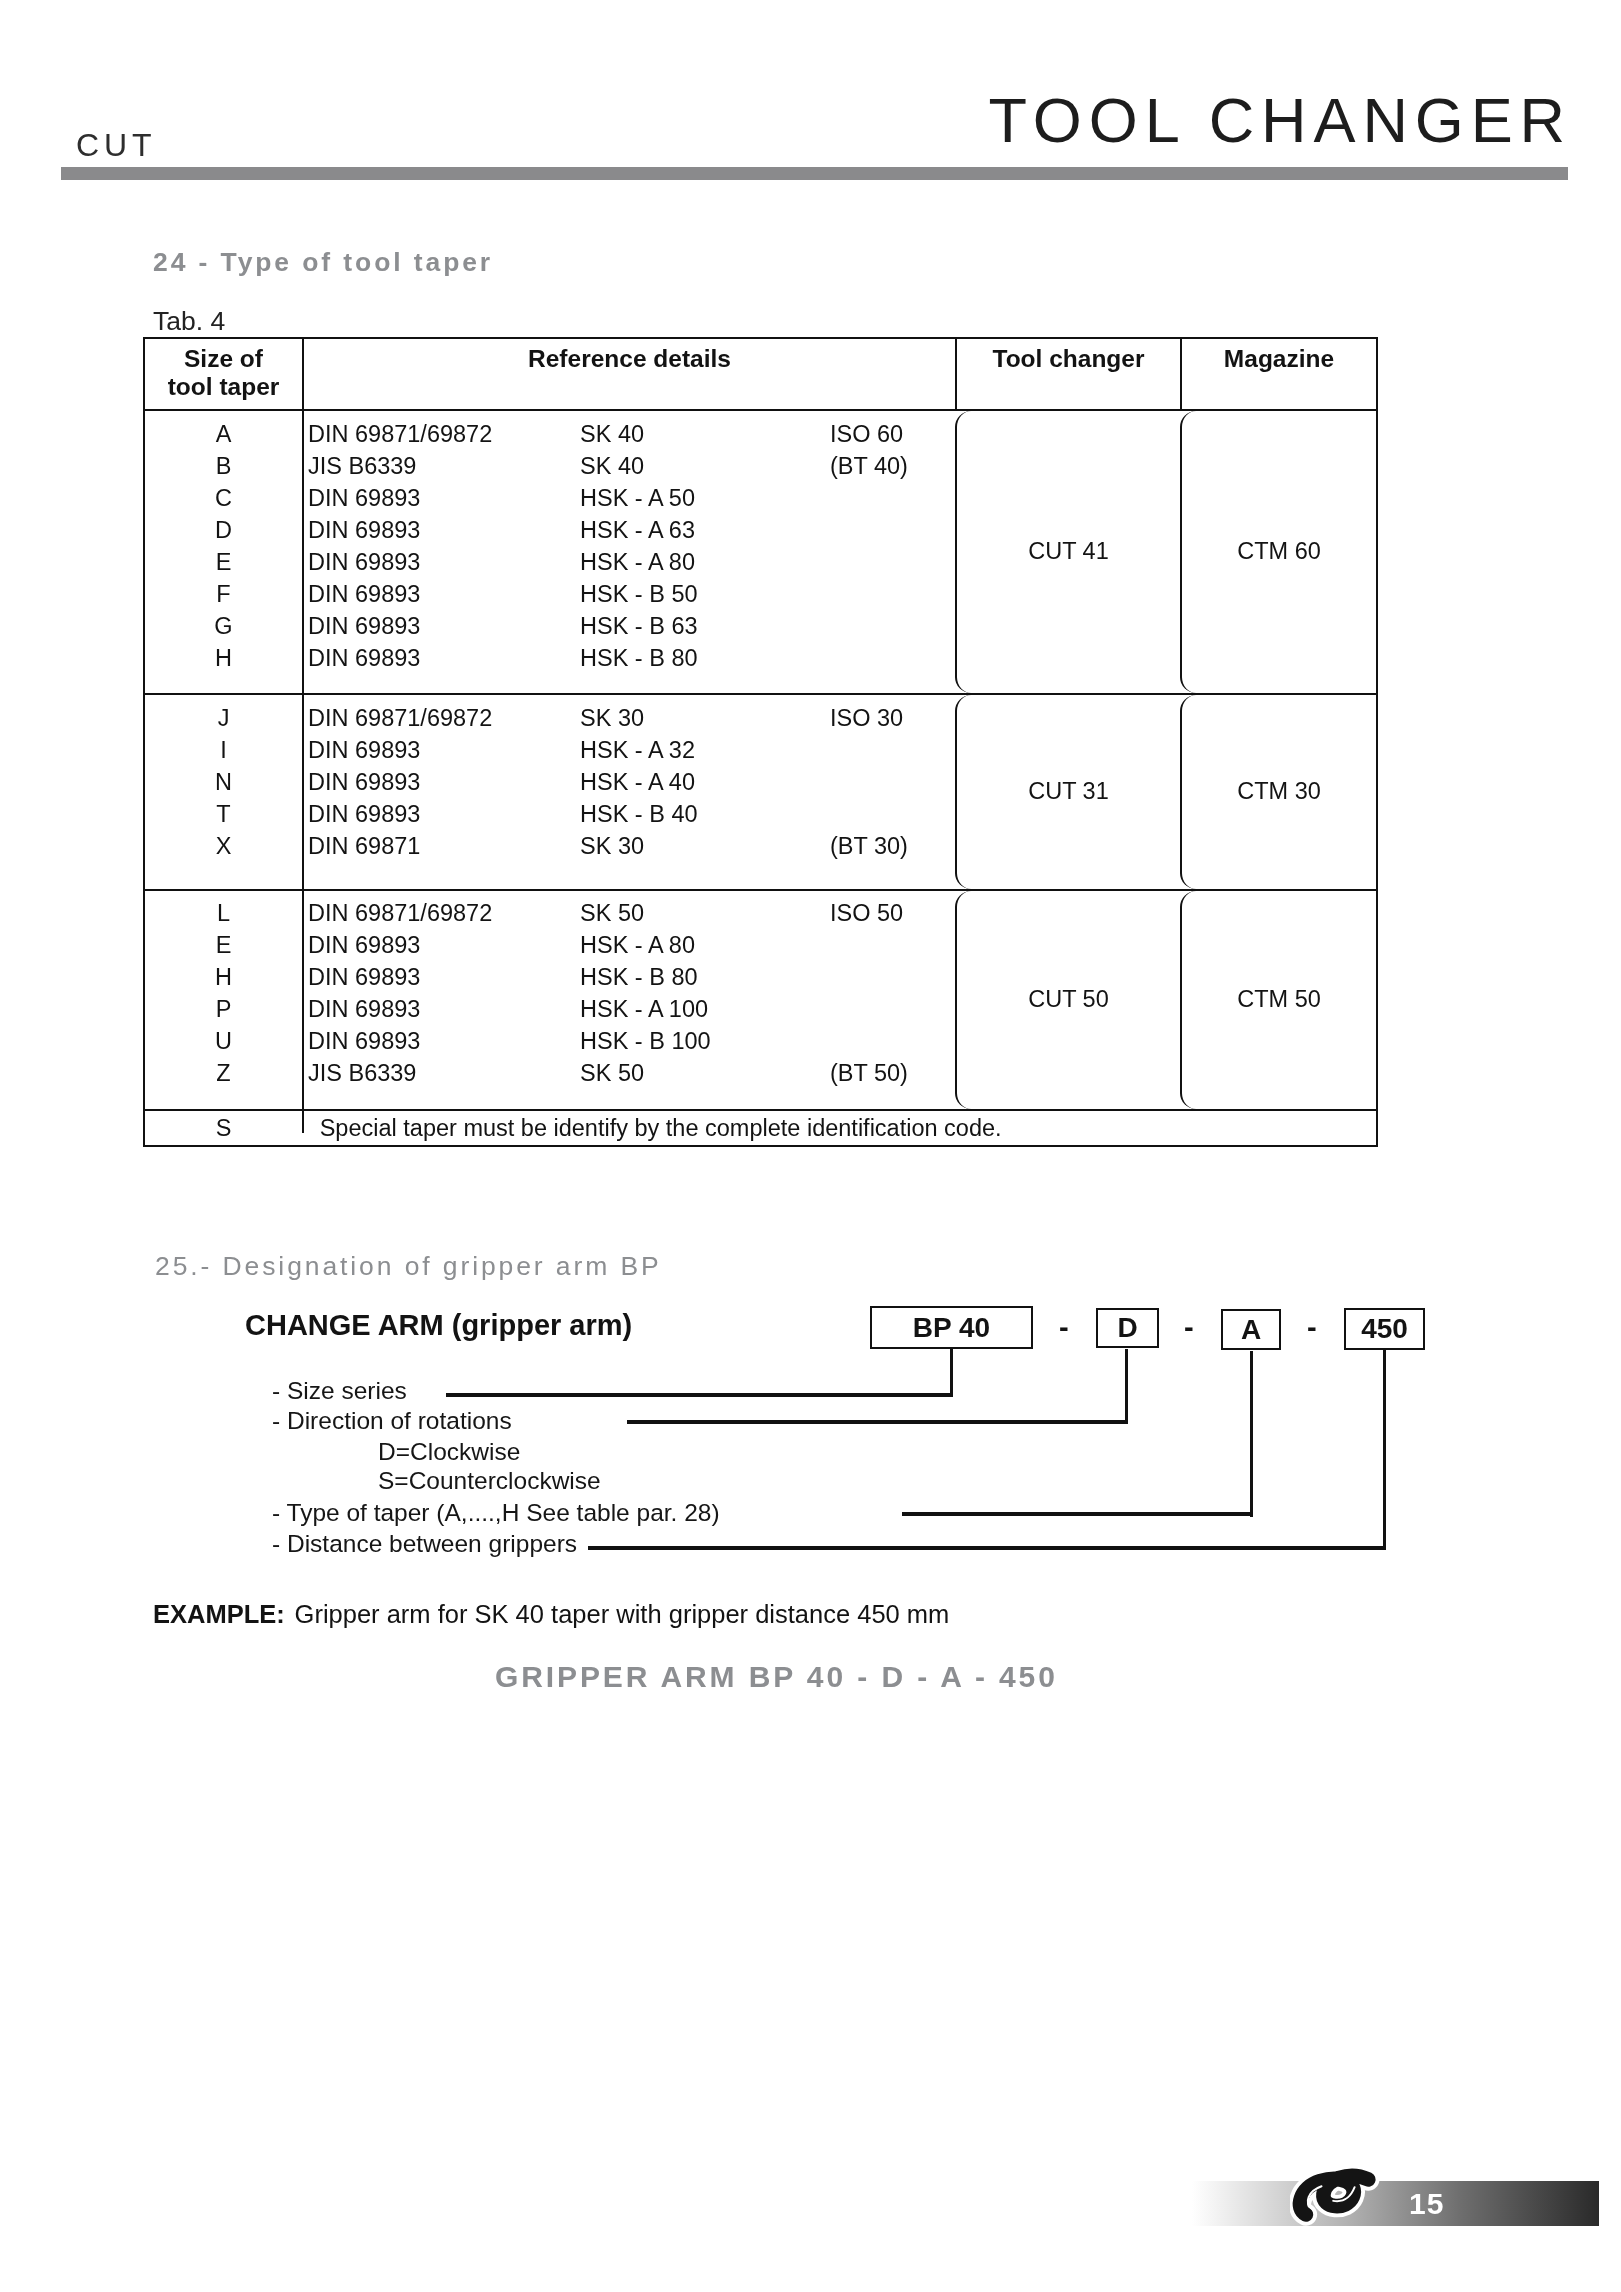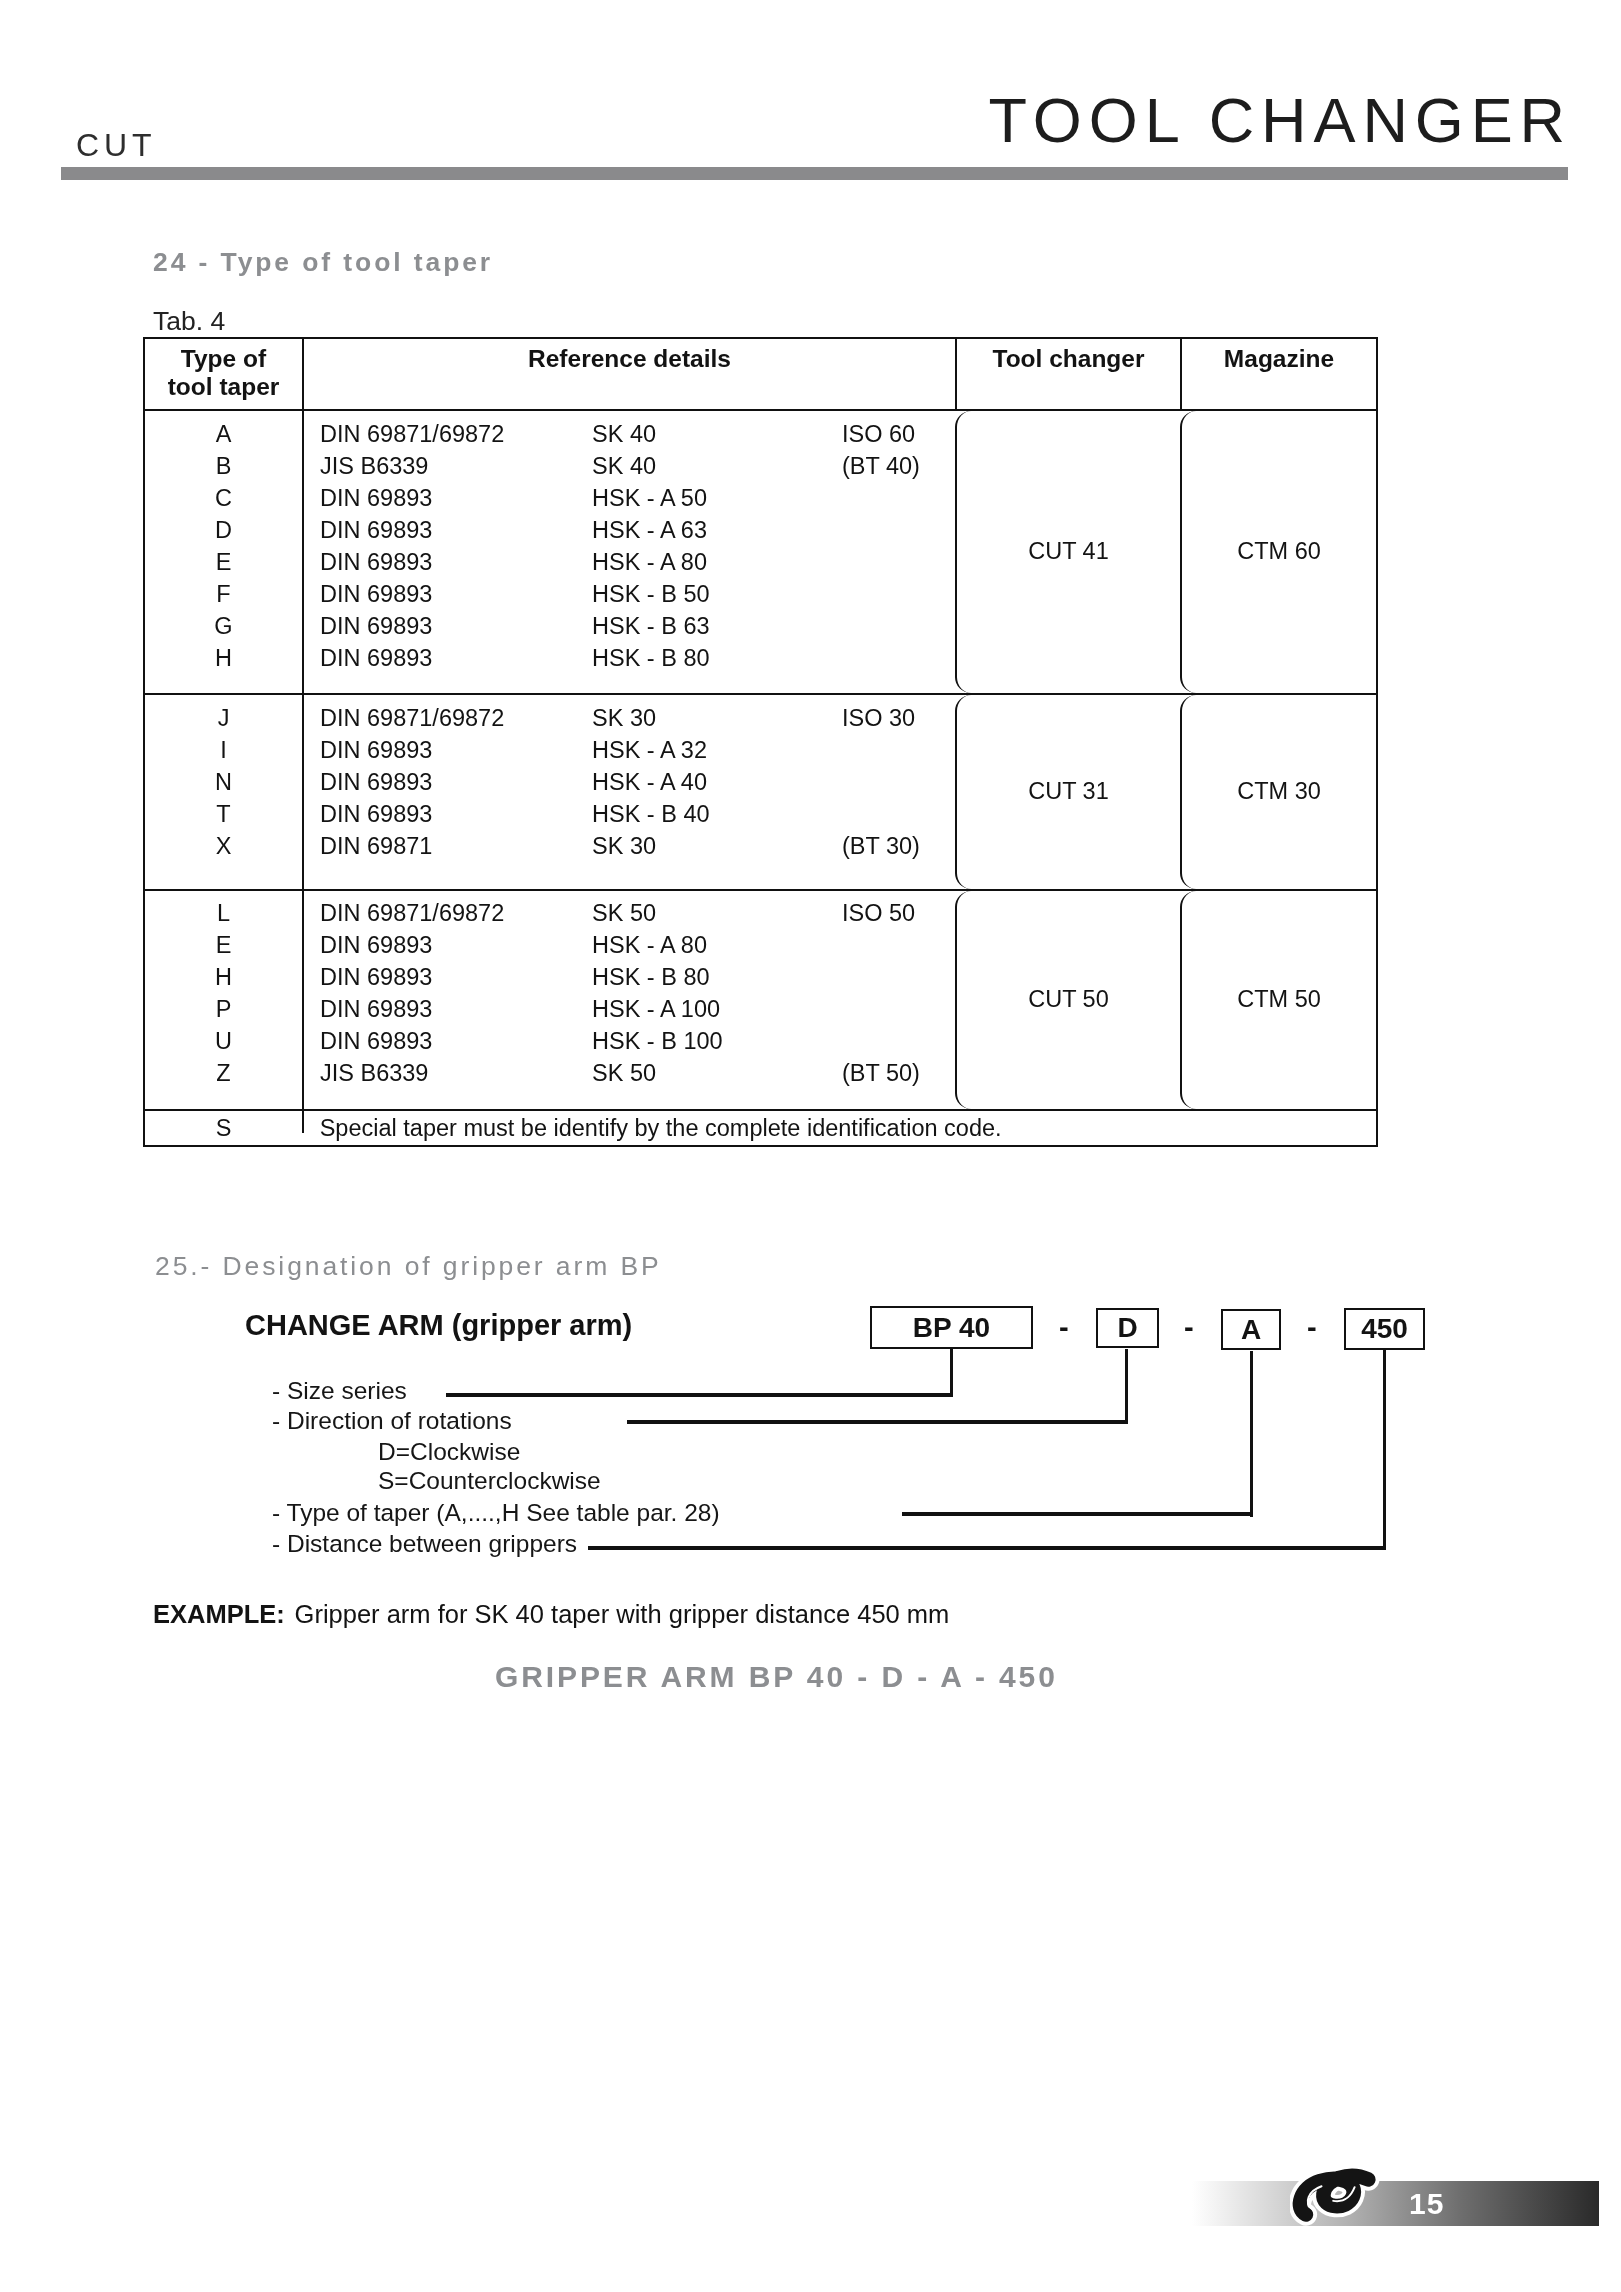--- a/index.html
+++ b/index.html
@@ -43,21 +43,21 @@
   .cell{border-left:2px solid #111;box-sizing:border-box;}
   .cell:first-child{border-left:none;}
   .head-row{border-bottom:2.9px solid #111;}
   .head-cell{
     text-align:center;font-weight:bold;font-size:24.5px;line-height:28px;
     padding-top:5.9px;padding-bottom:7.8px;
   }
   .group{border-bottom:2.9px solid #111;}
   .codes{text-align:center;}
   .code-line,.ref-line{height:32px;line-height:32px;font-size:23.5px;}
-  .ref-line{display:grid;grid-template-columns:272px 250px auto;padding-left:16px;}
+  .ref-line{display:grid;grid-template-columns:272px 250px auto;padding-left:4px;}
   .pt{padding-top:6.9px;}
   .pb1{padding-bottom:19.6px;}
   .pb2{padding-bottom:26.5px;}
   .pb3{padding-bottom:19.6px;}
   .center-cell{display:flex;align-items:center;justify-content:center;font-size:23.5px;border-radius:16px;}
   .sp-code{height:34px;line-height:34px;text-align:center;font-size:23.5px;}
   .sp-text{height:22px;line-height:34px;font-size:23.5px;padding-left:15.7px;}
   
   .h25{
     position:absolute;left:155px;top:1251px;
@@ -126,21 +126,21 @@
   <div class="doc-title">TOOL CHANGER</div>
   <div class="top-rule"></div>
 
   <div class="h24">24 - Type of tool taper</div>
   <div class="tab-label">Tab. 4</div>
 
   <div class="taper-table">
 
     <div class="t-row head-row">
       <div class="cell head-cell">
-        <div>Type of</div>
+        <div>Size of</div>
         <div>tool taper</div>
       </div>
       <div class="cell head-cell">Reference details</div>
       <div class="cell head-cell">Tool changer</div>
       <div class="cell head-cell">Magazine</div>
     </div>
 
     <div class="t-row group">
       <div class="cell codes pt pb1">
         <div class="code-line">A</div>

